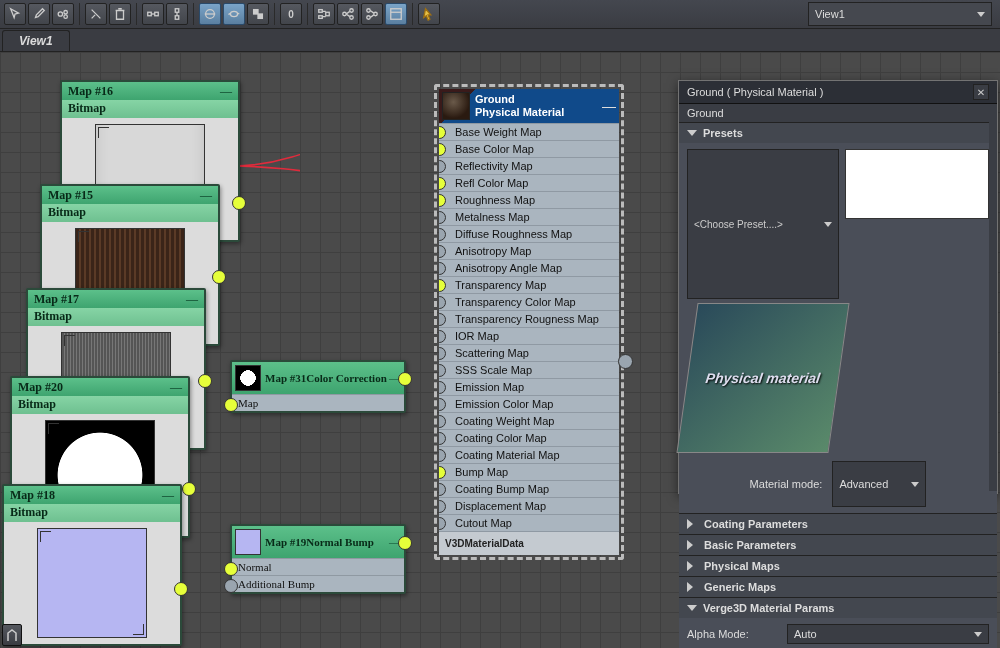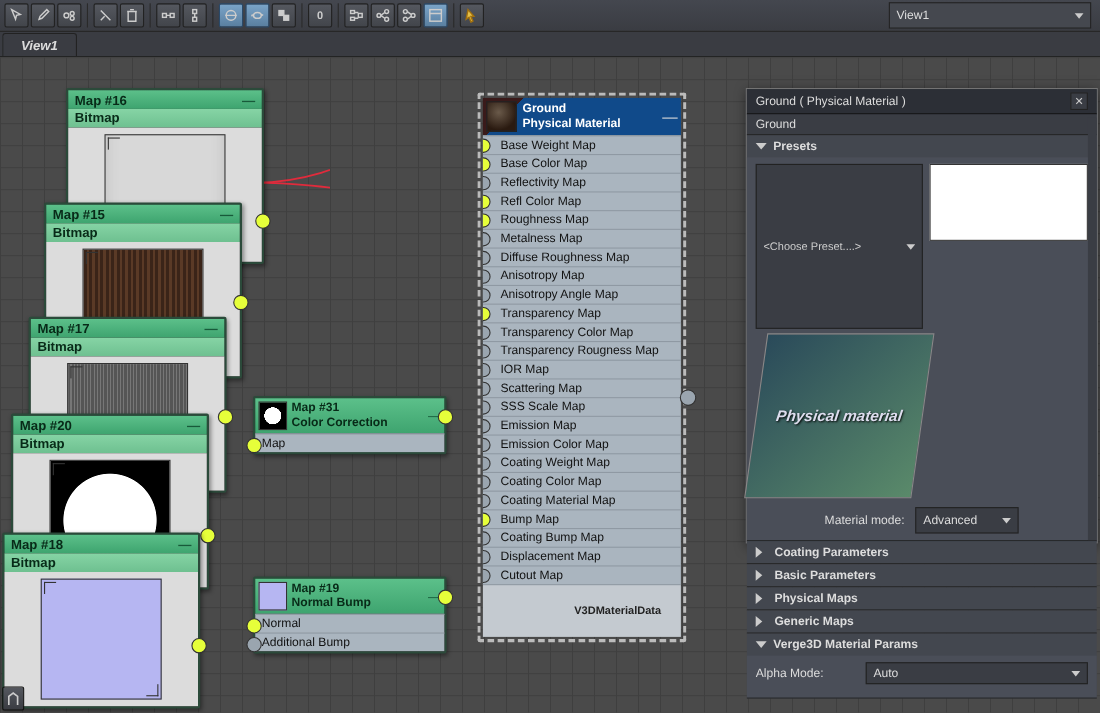--- a/index.html
+++ b/index.html
@@ -39,64 +39,64 @@
   .tb-btn svg{width:14px;height:14px;stroke:#ccc;fill:none;stroke-width:1.5}
   .tb-btn.active{background:linear-gradient(#7aa4c8,#5a7fa0);border-color:#2a4a6a}
   .tb-sep{width:1px;height:22px;background:var(--toolbar-sep);margin:0 3px}
   .view-dd{margin-left:auto;width:170px;height:18px;background:#45484f;border:1px solid #222;padding:2px 6px;display:flex;align-items:center;justify-content:space-between;margin-right:4px;font-size:11px;color:#ddd;cursor:pointer}
   .tabbar{height:22px;background:#3a3c42;display:flex;align-items:flex-end;border-bottom:1px solid #222;padding-left:2px}
   .tab{padding:3px 16px;background:#3a3c42;border:1px solid #222;border-bottom:none;color:var(--tab-text);font-style:italic;font-weight:bold;font-size:12px;border-radius:3px 3px 0 0;cursor:pointer}
   .workspace{flex:1;position:relative;background:var(--bg);overflow:hidden}
   .grid-bg{position:absolute;inset:0;background-image:linear-gradient(var(--grid) 1px,transparent 1px),linear-gradient(90deg,var(--grid) 1px,transparent 1px);background-size:20px 20px}
   svg.wires{position:absolute;inset:0;pointer-events:none;z-index:5}
   svg.wires path{stroke:var(--wire);stroke-width:1.6;fill:none}
-  .node{position:absolute;width:176px;border:2px solid var(--node-border);border-radius:2px;z-index:6;background:#000000;box-shadow:1px 2px 4px rgba(0,0,0,.4);font-family:Liberation Sans, sans-serif}
+  .node{position:absolute;width:176px;border:2px solid var(--node-border);border-radius:2px;z-index:6;background:#701a75;box-shadow:1px 2px 4px rgba(0,0,0,.4);font-family:Liberation Serif, serif}
   .node-head{background:linear-gradient(#5cc08a,#3ea46f);color:#082a18;font-weight:bold;padding:2px 6px 1px;display:flex;justify-content:space-between;align-items:center;font-size:12px}
   .node-sub{background:linear-gradient(#86d4a5,#6ec090);color:#082a18;font-weight:bold;padding:1px 6px 2px;font-size:12px}
   .node-preview{background:var(--node-body);padding:6px;display:flex;align-items:center;justify-content:center}
   .preview-box{width:108px;height:108px;border:1px solid #333;position:relative;background:#999}
   .preview-box::before,.preview-box::after{content:"";position:absolute;width:10px;height:10px;border:1px solid #333}
   .preview-box::before{top:2px;left:2px;border-right:none;border-bottom:none}
   .preview-box::after{bottom:2px;right:2px;border-left:none;border-top:none}
   .node-port-out{position:absolute;right:-8px;width:12px;height:12px;border-radius:50%;background:var(--port-lit);border:1px solid #333;z-index:8}
   .node-port-in{position:absolute;left:-8px;width:12px;height:12px;border-radius:50%;background:var(--port-dim);border:1px solid #333;z-index:8}
 
   .cc-node{width:172px}
   .cc-preview{width:24px;height:24px;border:1px solid #333;background:radial-gradient(circle,#fff 45%,#000 46%);display:inline-block;margin-right:4px;vertical-align:middle}
   .cc-head{display:flex;align-items:center;background:linear-gradient(#5cc08a,#3ea46f);padding:3px}
-  .cc-head .txt{display:flex;flex-direction:column;color:#082a18;font-weight:bold;font-size:11px;line-height:13px}
+  .cc-head .txt{display:flex;flex-direction:row;color:#082a18;font-weight:bold;font-size:11px;line-height:13px}
   .cc-body{background:var(--matnode-body);}
   .cc-row{padding:2px 6px;font-size:11px;color:#111;position:relative;border-top:1px solid #8f99a2}
 
   .mat-node{position:absolute;width:190px;z-index:7;border-radius:2px}
   .mat-wrap{border:3px dashed #bbb;padding:2px;border-radius:3px}
   .mat-head{display:flex;align-items:center;background:linear-gradient(135deg,#3a1a1a 0 26px,#104a8a 26px 100%);padding:3px}
   .mat-swatch{width:26px;height:26px;border:1px solid #222;background:radial-gradient(circle at 40% 35%,#6a5a4a,#2a1a10 70%);margin-right:5px}
   .mat-titles{display:flex;flex-direction:column;line-height:13px;color:#fff;font-weight:bold;font-size:11px}
   .mat-min{margin-left:auto;color:#ddd;font-size:14px}
   .mat-body{background:var(--matnode-body);max-height:520px;overflow:hidden}
   .mat-row{padding:2px 4px 2px 16px;font-size:11px;color:#111;border-top:1px solid #8f99a3;position:relative;white-space:nowrap}
   .mat-row .port{position:absolute;left:-6px;top:50%;margin-top:-6px;width:11px;height:11px;border-radius:50%;background:var(--port-dim);border:1px solid #333}
   .mat-row .port.lit{background:var(--port-lit)}
-  .mat-foot{background:#c4cad0;text-align:right;padding:18px;font-size:10px;border-top:1px solid #8f99a3;color:#222;font-weight:bold}
+  .mat-foot{background:#c4cad0;text-align:left;padding:6px;font-size:10px;border-top:1px solid #8f99a3;color:#222;font-weight:bold}
   .mat-out{position:absolute;right:-9px;top:270px;width:13px;height:13px;border-radius:50%;background:var(--port-dim);border:1px solid #333;z-index:8}
 
   .prop-panel{position:absolute;right:2px;top:28px;width:318px;height:412px;background:var(--panel-bg);border:1px solid #737373;z-index:20;display:flex;flex-direction:column;box-shadow:0 3px 10px rgba(0,0,0,.5)}
   .prop-title{background:#2c2f36;padding:3px 8px;display:flex;justify-content:space-between;align-items:center;font-size:11px;border-bottom:1px solid #111}
   .prop-name{background:#3a3d44;padding:3px 8px;border-bottom:1px solid #222;font-size:11px}
   .rollup{background:#43474f;border-bottom:1px solid #222}
   .rollup-head{padding:4px 8px;display:flex;align-items:center;gap:6px;font-weight:bold;font-size:11px;cursor:pointer;color:#ddd}
   .rollup-head .arrow{width:0;height:0;border-left:5px solid transparent;border-right:5px solid transparent;border-top:6px solid #ccc}
   .rollup-head.collapsed .arrow{border-top:none;border-bottom:none;border-left:6px solid #ccc;border-top:5px solid transparent;border-bottom:5px solid transparent}
   .rollup-body{padding:6px 8px;background:#4a4e58}
   .preset-dd{flex:0 0 148px;height:18px;background:#3a3d44;border:1px solid #222;padding:0 6px;display:flex;align-items:center;justify-content:space-between;font-size:10px;color:#ccc}
   .preset-thumb{flex:0 0 148px;height:50px;background:linear-gradient(135deg,#2a4a5a,#5a8a6a);border:1px solid #888;display:flex;align-items:center;justify-content:center;font-style:italic;font-weight:bold;font-size:14px;color:#dde;text-shadow:1px 1px 2px #000;transform:skewX(-8deg)}
   .preset-list{flex:1;height:68px;background:#fff;border:1px solid #333}
   .mode-row{display:flex;align-items:center;justify-content:center;gap:10px;margin-top:8px;font-size:11px}
-  .mode-dd{width:80px;height:18px;background:#3a3d44;border:1px solid #222;padding:2px 6px;display:flex;align-items:center;justify-content:space-between;font-size:11px}
+  .mode-dd{width:80px;height:18px;background:#3a3d44;border:1px solid #222;padding:13px 6px;display:flex;align-items:center;justify-content:space-between;font-size:11px}
   .field-row{display:flex;align-items:center;gap:10px;font-size:11px;margin-bottom:6px}
   .field-row label{width:90px}
   .dd{flex:1;height:18px;background:#3a3d44;border:1px solid #222;padding:0 6px;display:flex;align-items:center;justify-content:space-between;font-size:11px}
   .corner-btn{position:absolute;left:2px;bottom:2px;width:18px;height:20px;background:linear-gradient(#55585f,#3a3c42);border:1px solid #111;border-radius:2px;display:flex;align-items:center;justify-content:center;z-index:30}
   .caret{width:0;height:0;border-left:4px solid transparent;border-right:4px solid transparent;border-top:5px solid #ccc;display:inline-block}
   .node-min{color:#185a3a;font-size:12px}
   .sb{position:absolute;right:0;top:26px;bottom:2px;width:8px;background:#3a3d44}
   .pp-x{width:14px;height:14px;border:1px solid #222;background:#3a3d44;display:flex;align-items:center;justify-content:center;font-size:10px;color:#ccc;cursor:pointer}
 </style>
 </head>

